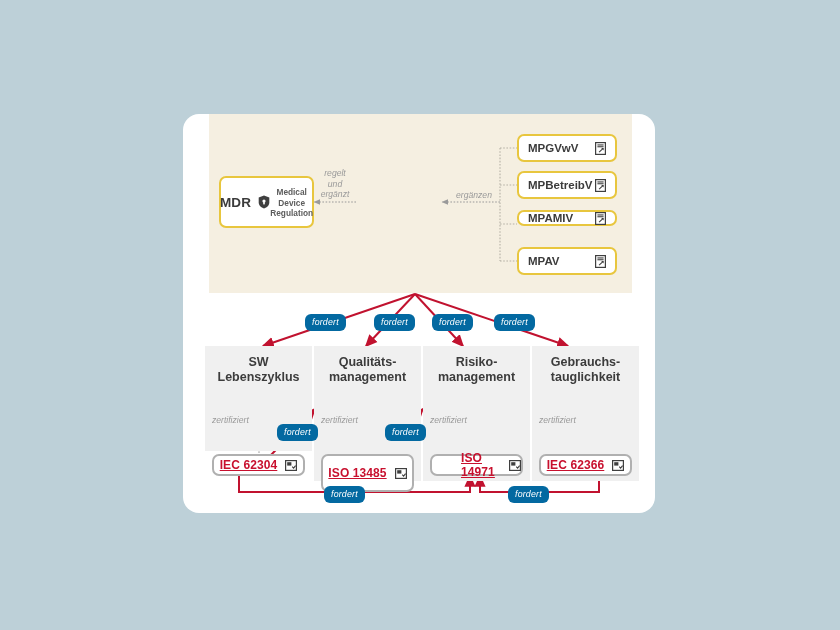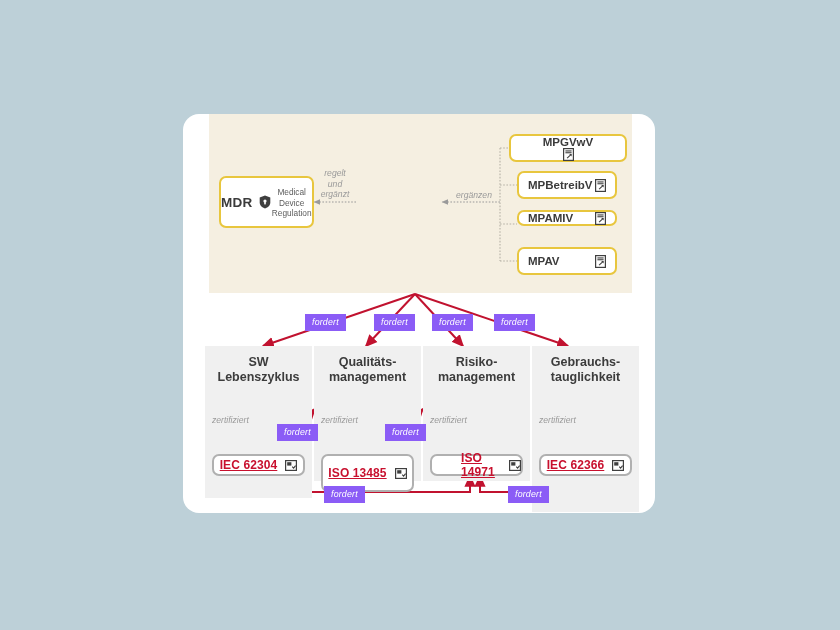--- a/index.html
+++ b/index.html
@@ -65,20 +65,21 @@
     font-weight: bold;
     color: #3b3b3b;
     letter-spacing: 0.2px;
   }
   .lawbox .sub {
     font-size: 8.3px;
     color: #5c5c5c;
     text-align: center;
     line-height: 10.5px;
     margin-top: 2px;
+    font-weight: bold;
   }
 
   
   .ordbox {
     position: absolute;
     background: #ffffff;
     border: 2.5px solid #e8c63e;
     border-radius: 7px;
     box-sizing: border-box;
     display: flex;
@@ -133,28 +134,29 @@
     font-size: 12px;
     font-weight: bold;
     color: #c8102e;
     letter-spacing: 0.1px;
     text-decoration: underline;
   }
 
   
   .fordert {
     position: absolute;
-    background: #8b5cf6;
+    background: #0369a1;
     color: #ffffff;
     font-size: 8.8px;
     font-style: italic;
     padding: 3px 7px 3.5px 7px;
     white-space: nowrap;
     line-height: 10px;
     letter-spacing: 0.2px;
+    border-radius: 6px;
   }
 
   
   .rel-label {
     position: absolute;
     font-size: 8.6px;
     font-style: italic;
     color: #9a9a9a;
     text-align: center;
     line-height: 10.5px;
@@ -252,21 +254,21 @@
 
     <div class="rel-label" style="left:126px; top:54px; width:52px;">
       <span>regelt</span><br>
       <span>und</span><br>
       <span>ergänzt</span>
     </div>
 
 
     <div class="rel-label" style="left:262px; top:76px; width:58px;">ergänzen</div>
 
-    <div class="ordbox" style="left:326px; top:20px; width:118px; height:28px;flex-direction:column;">
+    <div class="ordbox" style="left:334px; top:20px; width:100px; height:28px;">
       <span class="label">MPGVwV</span>
       <span>
         <svg width="11" height="13" viewBox="0 0 11 13" class="doc-icon">
           <rect x="0.6" y="0.6" width="9.8" height="11.8" fill="none" stroke="#3f3f3f" stroke-width="1.2"></rect>
           <rect x="2.4" y="2.4" width="6.2" height="1.1" fill="#3f3f3f"></rect>
           <rect x="2.4" y="4.2" width="6.2" height="1.1" fill="#3f3f3f"></rect>
           <path d="M4.1 10.2 L8.2 6.3" stroke="#3f3f3f" stroke-width="1.1"></path>
           <path d="M8.6 5.9 L8.6 8.5 L6.1 5.9 Z" fill="#3f3f3f"></path>
         </svg>
       </span>
@@ -309,39 +311,39 @@
           <path d="M8.6 5.9 L8.6 8.5 L6.1 5.9 Z" fill="#3f3f3f"></path>
         </svg>
       </span>
     </div>
 
     <div class="fordert" style="left:122px; top:200px;">fordert</div>
     <div class="fordert" style="left:191px; top:200px;">fordert</div>
     <div class="fordert" style="left:249px; top:200px;">fordert</div>
     <div class="fordert" style="left:311px; top:200px;">fordert</div>
 
-    <div class="cat-col" style="left:22px; top:232px; width:107px; height:152px;">
+    <div class="cat-col" style="left:22px; top:232px; width:107px; height:105px;">
       <div class="cat-title">
         <span>SW</span><br>
         <span>Lebenszyklus</span>
       </div>
     </div>
     <div class="cat-col" style="left:131px; top:232px; width:107px; height:135px;">
       <div class="cat-title">
         <span>Qualitäts-</span><br>
         <span>management</span>
       </div>
     </div>
     <div class="cat-col" style="left:240px; top:232px; width:107px; height:135px;">
       <div class="cat-title">
         <span>Risiko-</span><br>
         <span>management</span>
       </div>
     </div>
-    <div class="cat-col" style="left:349px; top:232px; width:107px; height:166px;">
+    <div class="cat-col" style="left:349px; top:232px; width:107px; height:135px;">
       <div class="cat-title">
         <span>Gebrauchs-</span><br>
         <span>tauglichkeit</span>
       </div>
     </div>
 
     <div class="zert-label" style="left:29px; top:301px;">zertifiziert</div>
     <div class="zert-label" style="left:138px; top:301px;">zertifiziert</div>
     <div class="zert-label" style="left:247px; top:301px;">zertifiziert</div>
     <div class="zert-label" style="left:356px; top:301px;">zertifiziert</div>

